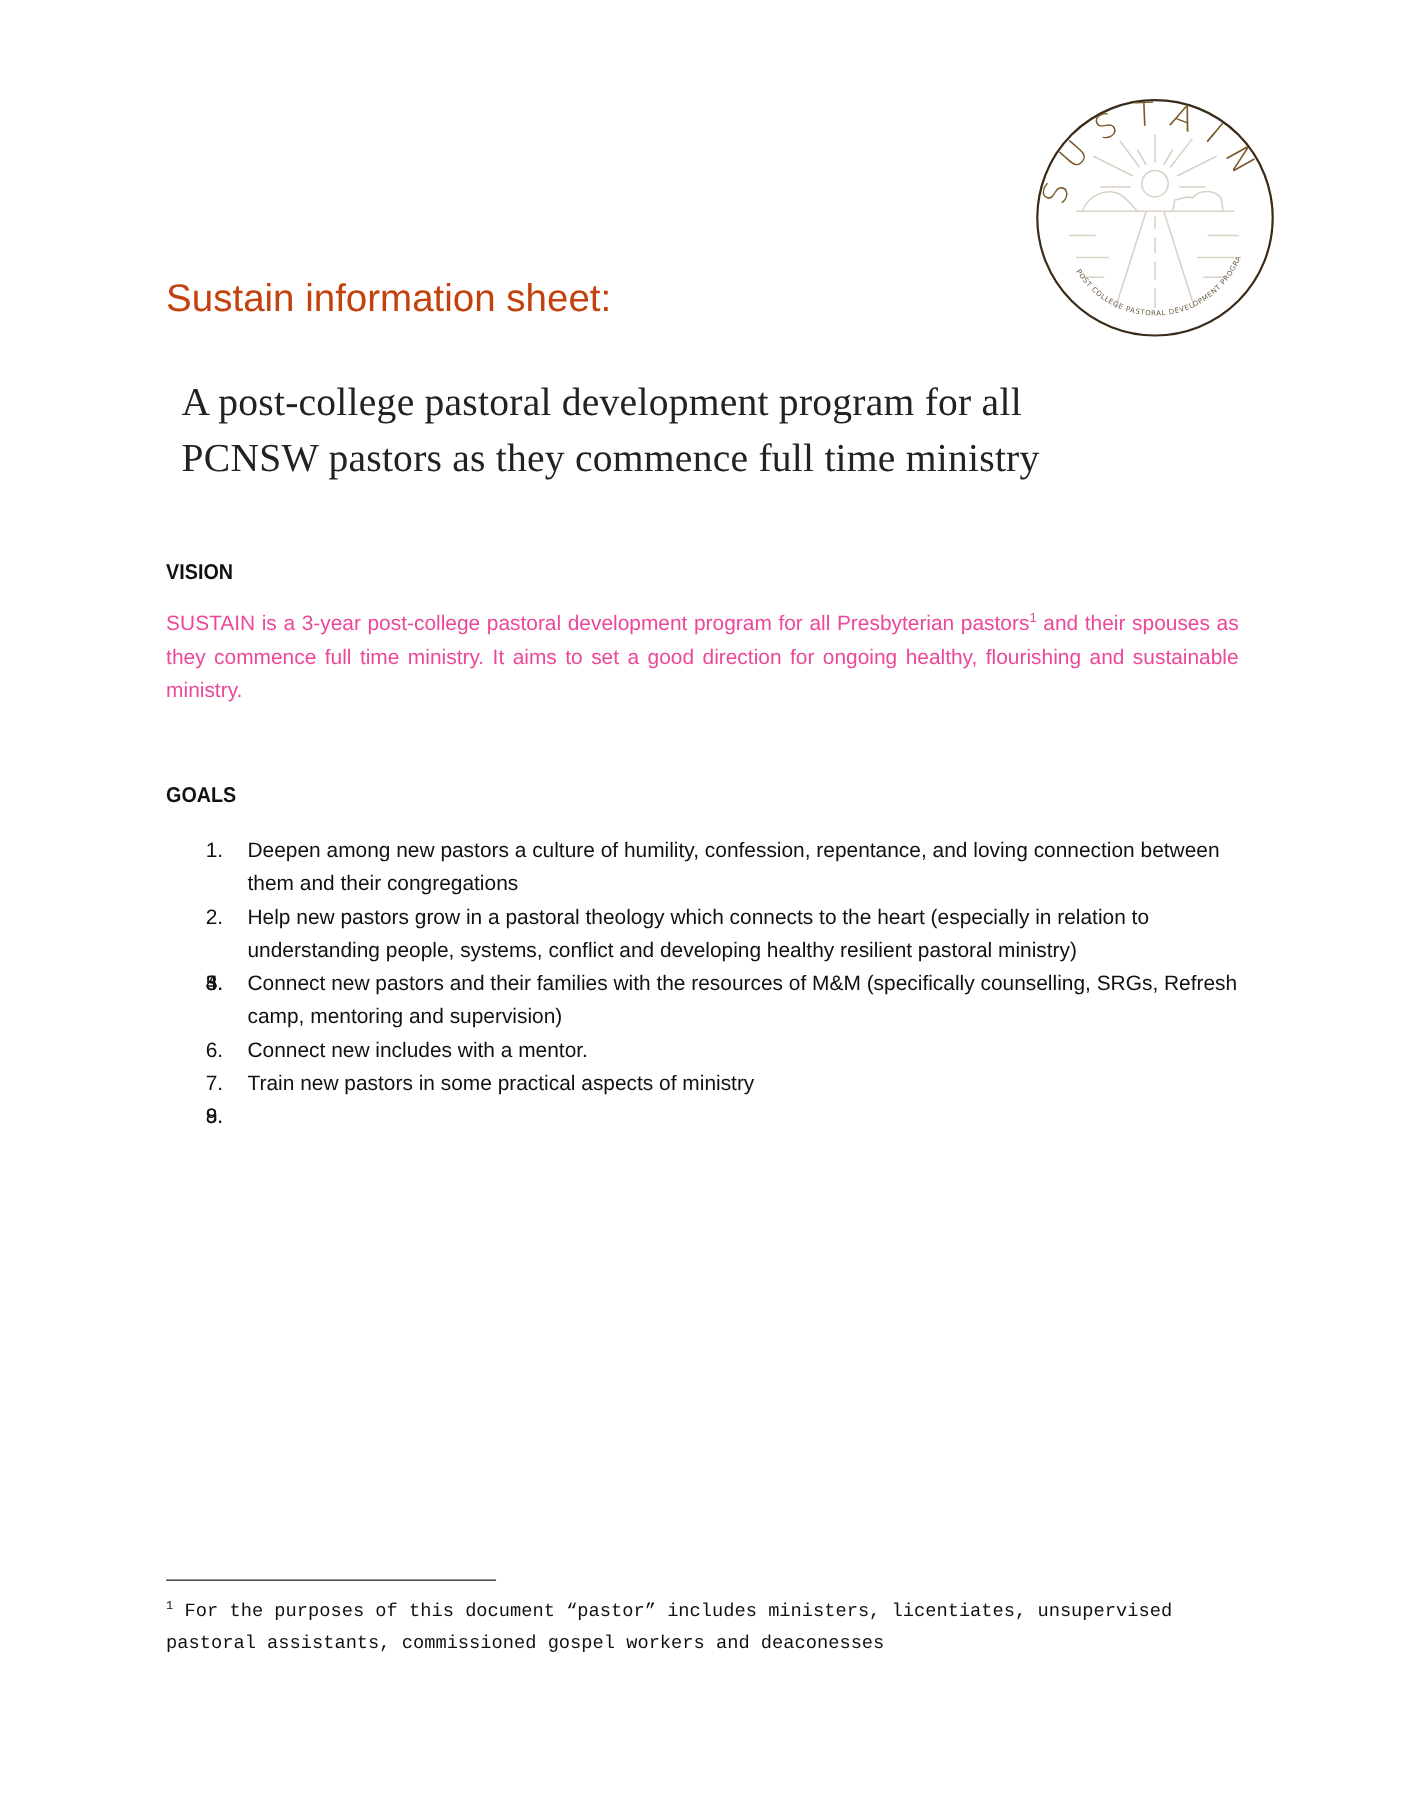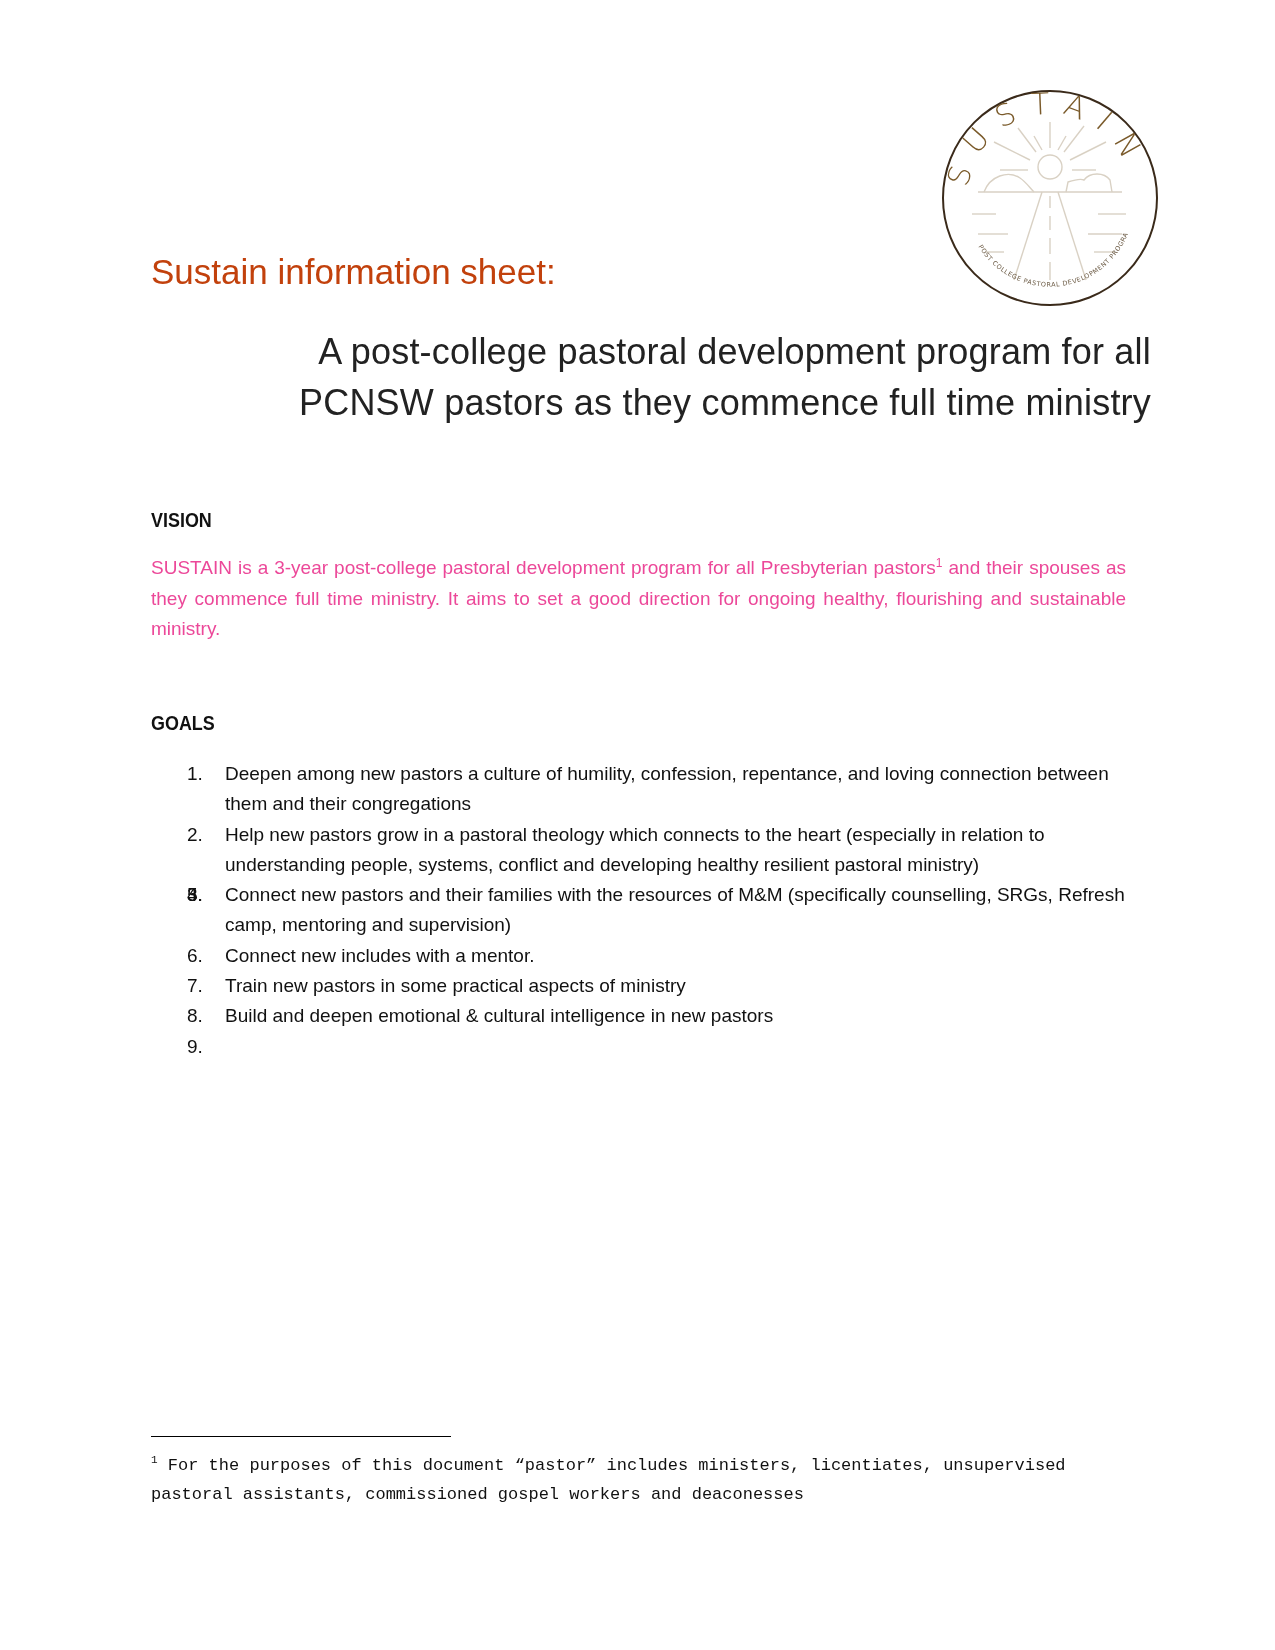--- a/index.html
+++ b/index.html
@@ -1,23 +1,23 @@
 <!DOCTYPE html>
 <html><head>
 <meta charset="utf-8">
 <style>
   html, body { margin: 0; padding: 0; background: #ffffff; }
   body { width: 1275px; height: 1650px; position: relative; overflow: hidden; color: #111; }
   .page { position: absolute; left: 0; top: 0; width: 1275px; height: 1650px; }
   .logo { position: absolute; left: 938px; top: 84px; width: 224px; height: 228px; }
   .doc-title { position: absolute; left: 151px; top: 252px; margin: 0;
     font-family: "Liberation Sans", sans-serif; font-weight: normal; font-size: 35px; color: #c2410c; }
-  .subtitle { position: absolute; left: 151px; top: 326px; width: 1000px; margin: 0;
-    font-family: Liberation Sans, sans-serif; font-weight: 200; font-size: 36px; line-height: 51px;
-    color: #222; letter-spacing: 0.2px; text-align: right; }
+  .subtitle { position: absolute; left: 151px; top: 326px; width: 1000px; margin: 14px;
+    font-family: Liberation Serif, serif; font-weight: 200; font-size: 36px; line-height: 51px;
+    color: #222; letter-spacing: 0.2px; }
   .heading { position: absolute; left: 151px; margin: 0;
     font-family: "Liberation Sans", sans-serif; font-weight: bold; font-size: 19.5px; color: #111;
     transform: scaleX(0.92); transform-origin: left; }
   .vision-h { top: 509px; }
   .goals-h { top: 712px; }
   .vision-text { position: absolute; left: 151px; top: 553px; width: 975px; margin: 0;
     font-family: "Liberation Sans", sans-serif; font-size: 19px; line-height: 30.5px;
     text-align: justify; color: #ec4899; }
   .vision-text sup { font-size: 12px; line-height: 0; }
   .goals-list { position: absolute; left: 151px; top: 759px; width: 990px; margin: 0; padding: 0; list-style: none;
@@ -87,20 +87,20 @@
 
   <h2 class="heading goals-h">GOALS</h2>
   <ol class="goals-list">
     <li><span class="num">1.</span><span>Deepen among new pastors a culture of humility, confession, repentance, and loving connection between them and their congregations</span></li>
     <li><span class="num">2.</span><span>Help new pastors grow in a pastoral theology which connects to the heart (especially in relation to understanding people, systems, conflict and developing healthy resilient pastoral ministry)</span></li>
     <li><span class="num">3.</span></li>
     <li><span class="num">4.</span></li>
     <li><span class="num">5.</span><span>Connect new pastors and their families with the resources of M&amp;M (specifically counselling, SRGs, Refresh camp, mentoring and supervision)</span></li>
     <li><span class="num">6.</span><span>Connect new includes with a mentor.</span></li>
     <li><span class="num">7.</span><span>Train new pastors in some practical aspects of ministry</span></li>
-    <li><span class="num">8.</span><span>Build and deepen emotional &amp; cultural intelligence in new pastors</span></li>
+    <li><span class="num">8.</span></li>
     <li><span class="num">9.</span></li>
   </ol>
 
   <div class="footnote-rule"></div>
   <p class="footnote"><sup>1</sup><span> For the purposes of this document “pastor” includes ministers, licentiates, unsupervised pastoral assistants, commissioned gospel workers and deaconesses</span></p>
 
 </div>
 
 </body></html>

